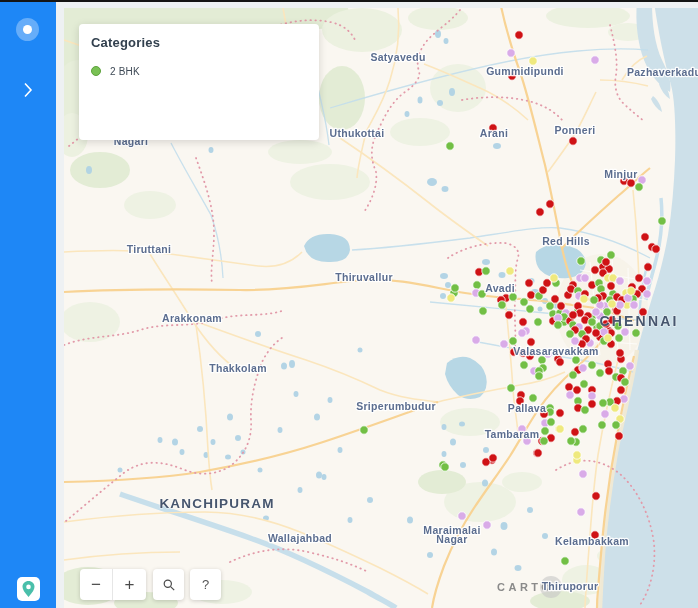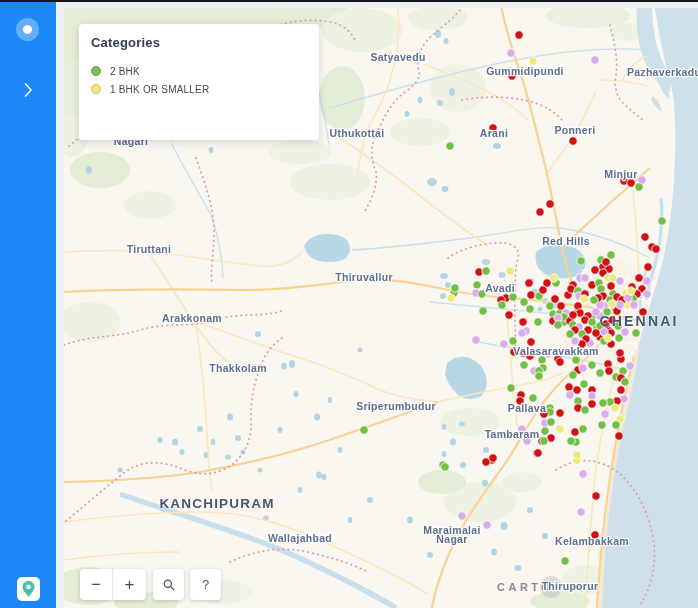--- a/index.html
+++ b/index.html
@@ -485,21 +485,20 @@
 <svg width="56" height="606" style="position:absolute;left:0;top:0">
       <polyline points="25,81.5 31,88 25,94.5" fill="none" stroke="#fff" stroke-width="1.6"></polyline>
     </svg>
 <div id="pinbtn"><svg width="23" height="24" viewBox="0 0 23 24">
         <path d="M11.5,4 C15,4 17.5,6.5 17.5,9.8 C17.5,12.3 15.5,15.6 11.5,20 C7.5,15.6 5.5,12.3 5.5,9.8 C5.5,6.5 8,4 11.5,4 Z M11.5,7.6 A2.3,2.3 0 1,0 11.5,12.2 A2.3,2.3 0 1,0 11.5,7.6 Z" fill="#4abfaa" fill-rule="evenodd"></path>
       </svg></div>
 </div>
 <div id="legend">
 <div class="ltitle">Categories</div>
 <div class="litem"><span class="sw" style="background:#79c154;border-color:#5da23c"></span>2 BHK</div>
-<div class="litem"><span class="sw" style="background:#f0e97e;border-color:#cfc050"></span>1 BHK OR SMALLER</div>
 </div>
 <div id="zoomctl">
     <div class="zbtn first">−</div>
     <div class="zbtn">+</div>
   </div>
 <div id="searchctl">
     <svg width="14" height="14" viewBox="0 0 14 14">
       <circle cx="5.8" cy="5.8" r="3.6" fill="none" stroke="#4a4a4a" stroke-width="1.2"></circle>
       <line x1="8.6" y1="8.6" x2="12.2" y2="12.2" stroke="#4a4a4a" stroke-width="1.2"></line>
     </svg>

